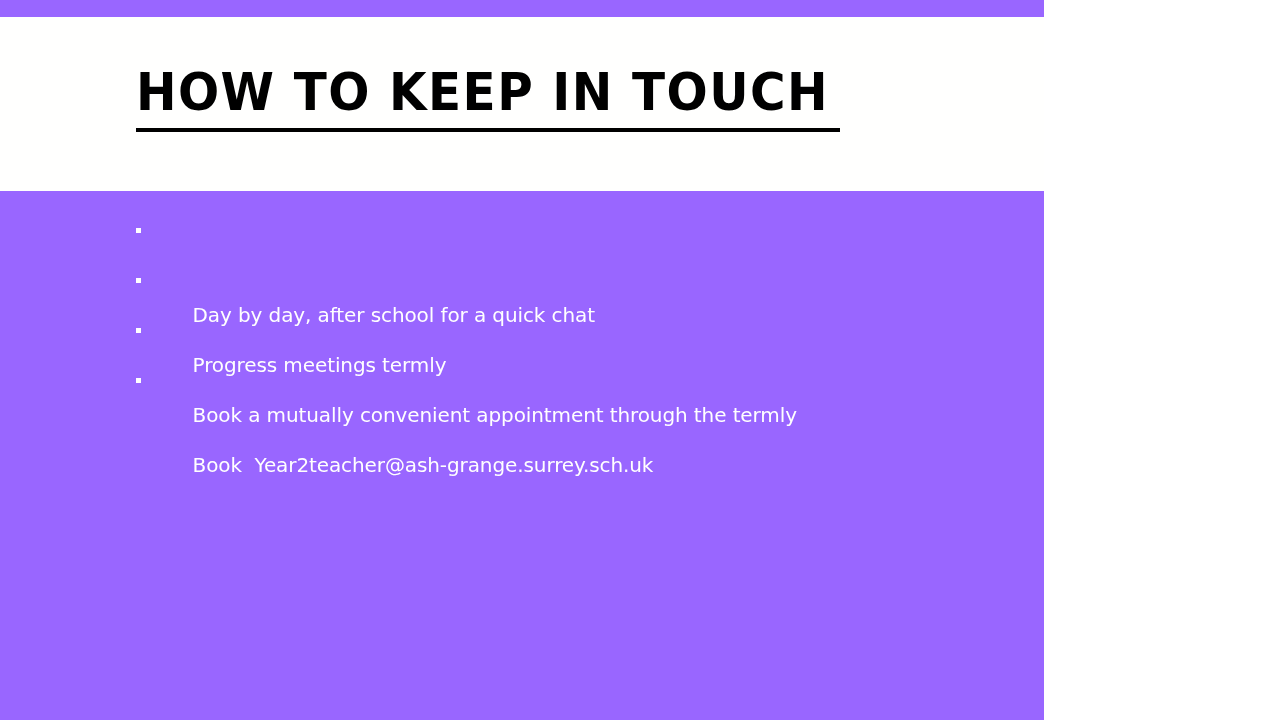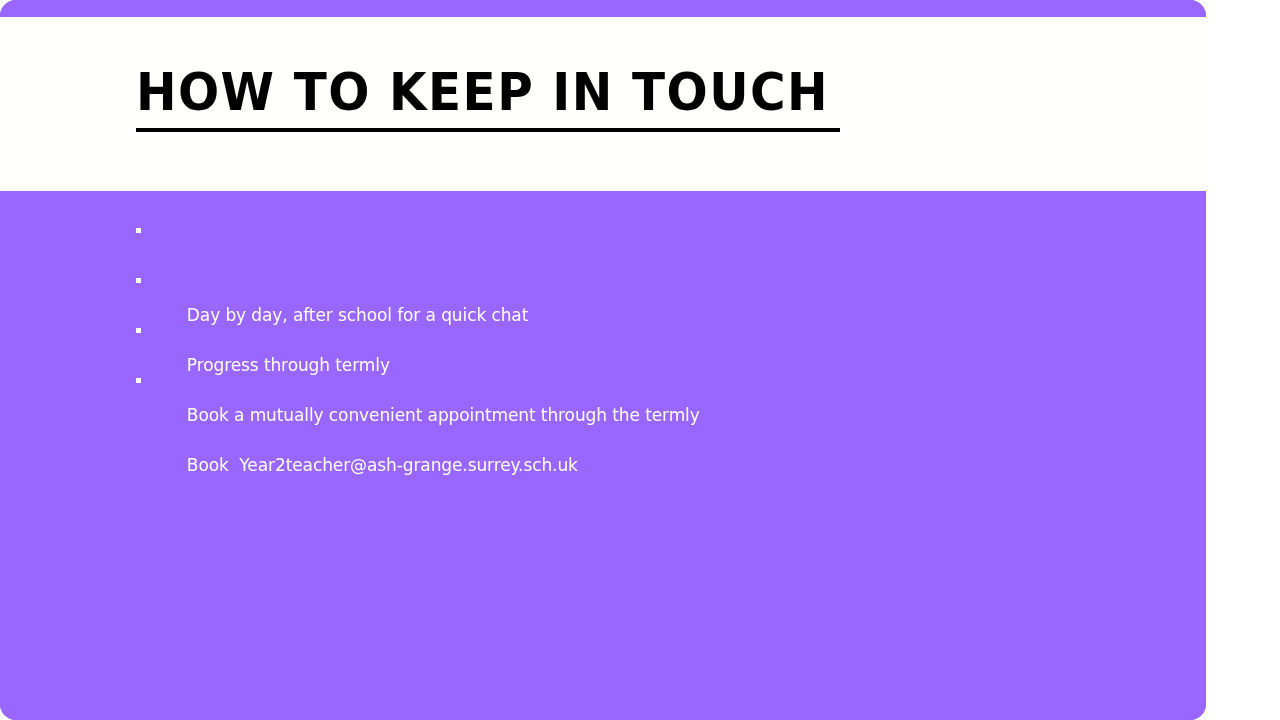--- a/index.html
+++ b/index.html
@@ -7,25 +7,24 @@
     margin: 0;
     padding: 0;
     background: #ffffff;
   }
   body {
     font-family: "DejaVu Sans", sans-serif;
   }
 
   .slide {
     position: relative;
-    width: 1206px;
+    width: 1044px;
     height: 720px;
     overflow: hidden;
     background: #9966ff;
-    border-radius: 16px;
   }
 
   
   .top-accent-bar {
     position: absolute;
     left: 0;
     top: 0;
     width: 1280px;
     height: 17px;
     background: #9966ff;
@@ -90,21 +89,21 @@
     margin: 0;
     padding: 0;
     list-style: none;
   }
 
   .bullet-item {
     position: relative;
     height: 50px;
     padding-left: 19px;
     font-family: "DejaVu Sans", sans-serif;
-    font-size: 17px;
+    font-size: 20px;
     line-height: 43px;
     color: #ffffff;
     white-space: pre;
     letter-spacing: -0.1px;
   }
 
   .bullet-marker {
     position: absolute;
     left: 0px;
     top: 20px;
@@ -133,21 +132,21 @@
 
   <ul class="bullet-list">
 
     <li class="bullet-item">
       <span class="bullet-marker"></span>
       <span class="bullet-text">Day by day, after school for a quick chat</span>
     </li>
 
     <li class="bullet-item">
       <span class="bullet-marker"></span>
-      <span class="bullet-text">Progress through termly</span>
+      <span class="bullet-text">Progress meetings termly</span>
     </li>
 
     <li class="bullet-item">
       <span class="bullet-marker"></span>
       <span class="bullet-text">Book a mutually convenient appointment through the termly</span>
     </li>
 
     <li class="bullet-item">
       <span class="bullet-marker"></span>
       <span class="bullet-text">Book  Year2teacher@ash-grange.surrey.sch.uk</span>

